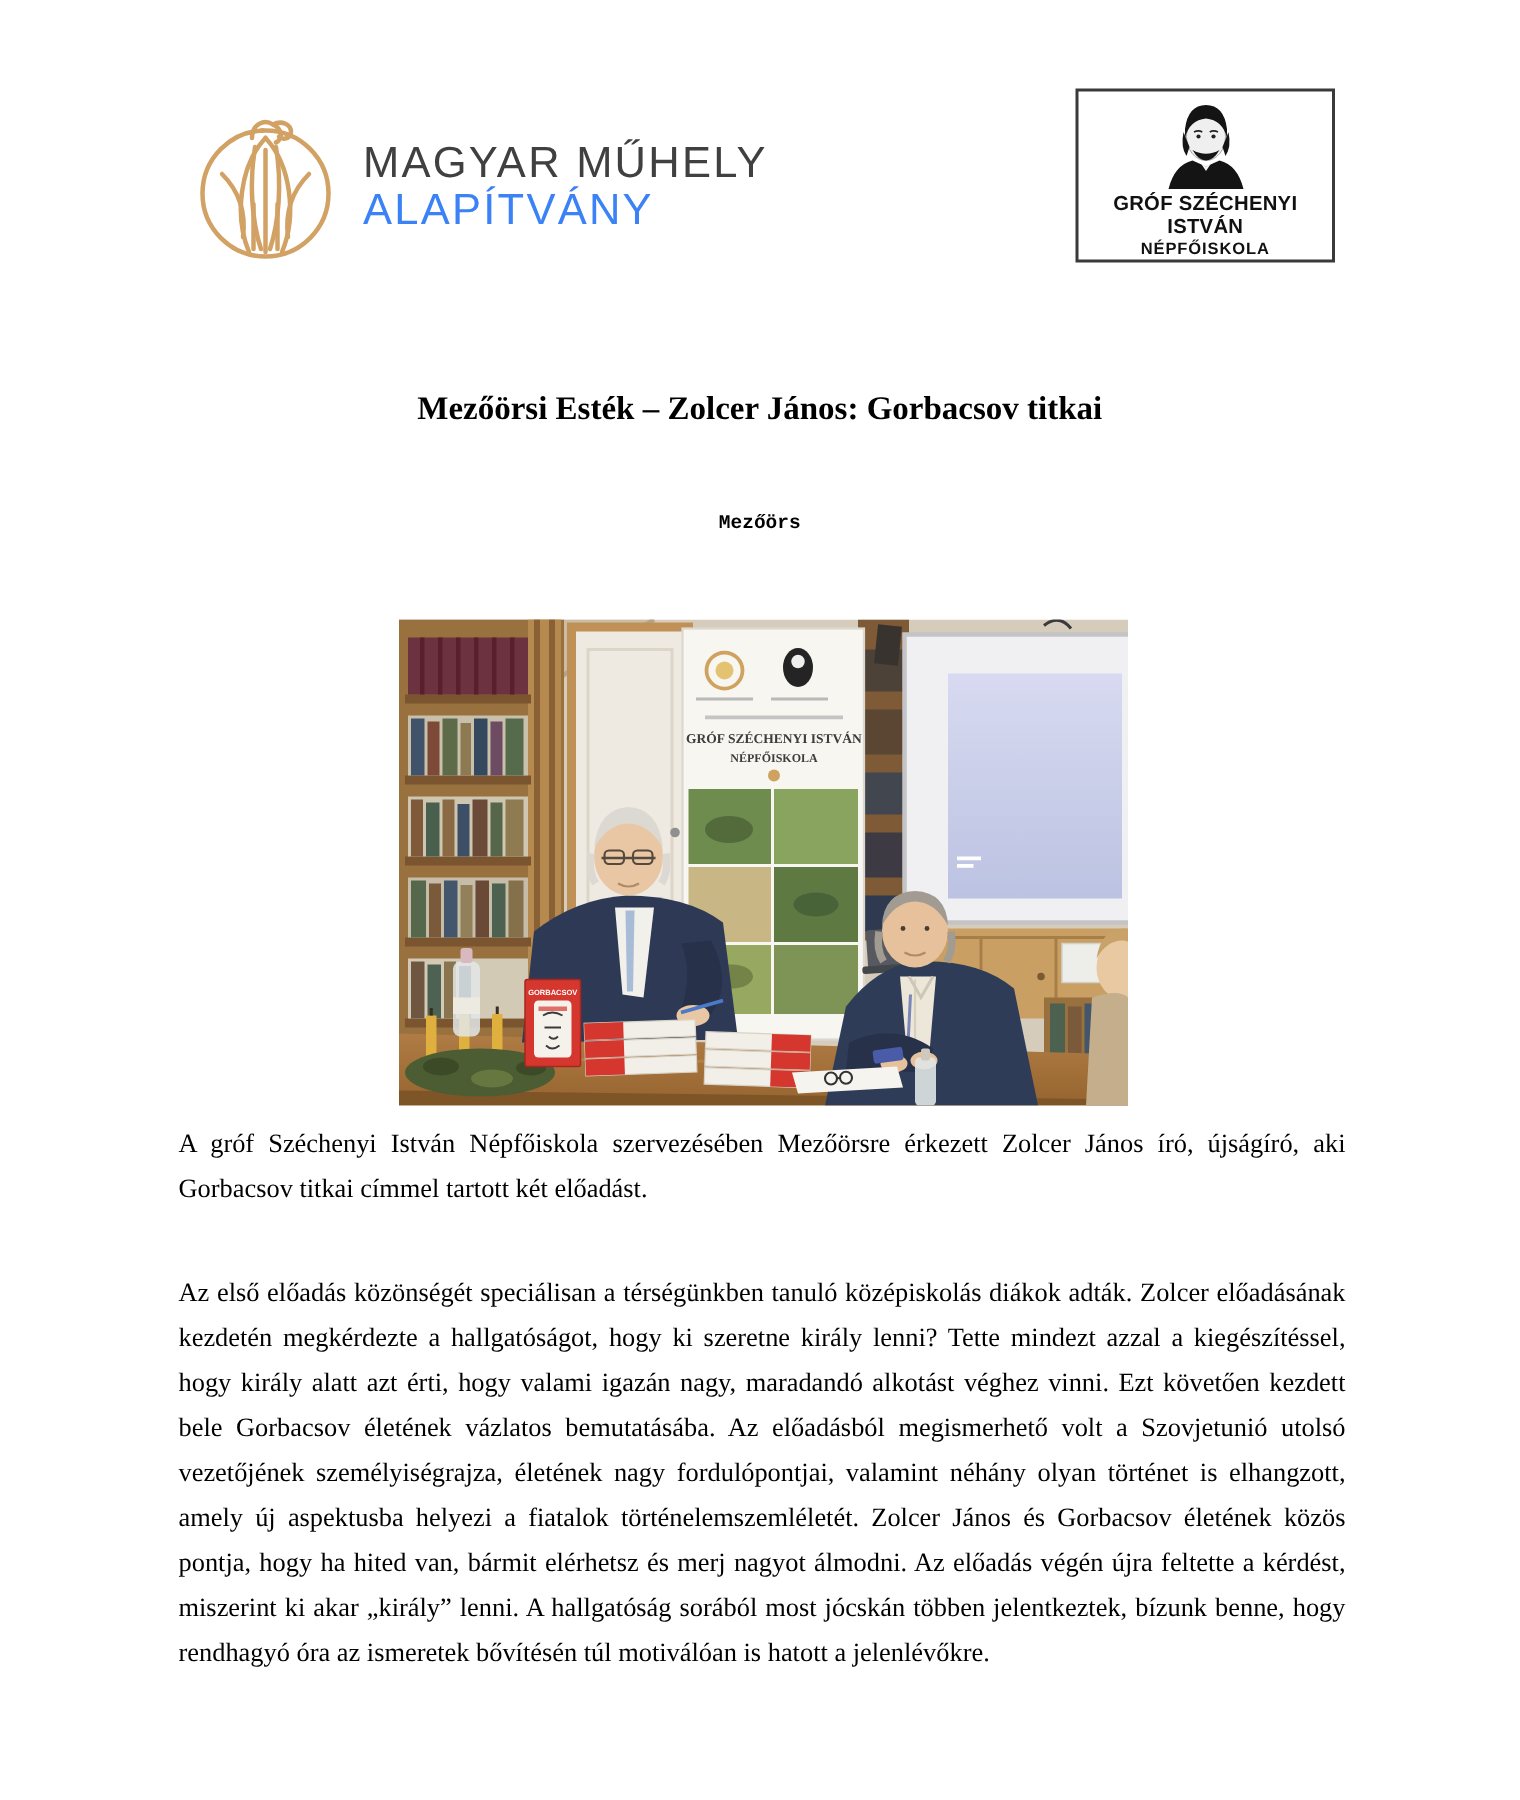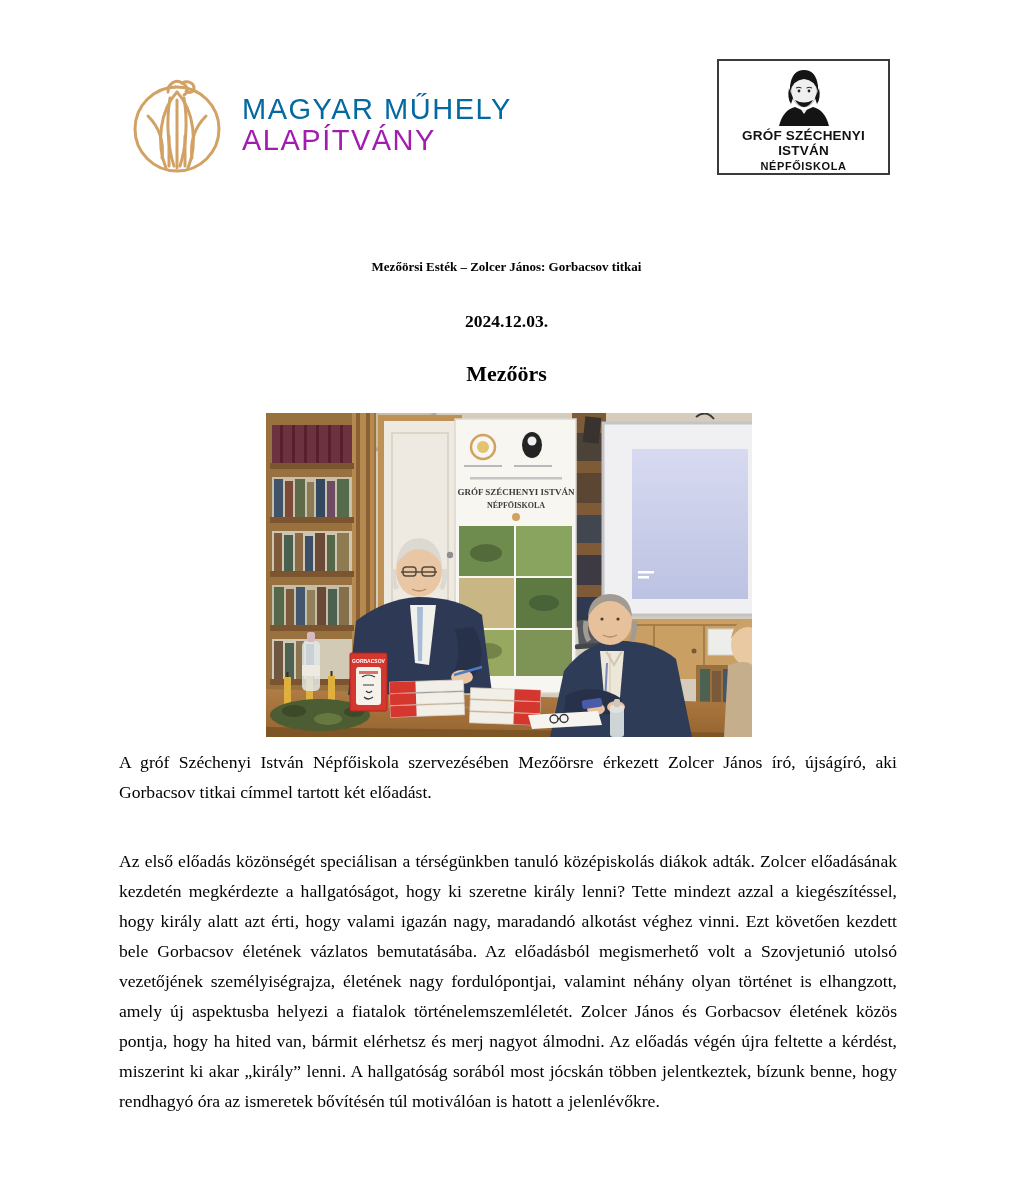--- a/index.html
+++ b/index.html
@@ -4,35 +4,35 @@
 <style>
   html,body{margin:0;padding:0;background:#ffffff;}
   .page{
     position:relative;width:1013px;height:1200px;background:#ffffff;
     margin:0 auto;overflow:hidden;color:#000;
     font-family:"Liberation Serif", serif;
   }
   
   .logo-left{position:absolute;left:126px;top:76px;display:flex;align-items:center;gap:14px;}
   .logo-left-text{font-family:"Liberation Sans", sans-serif;line-height:1.08;}
-  .logo-left-line1{font-size:29px;letter-spacing:1.5px;color:#0369a1;}
-  .logo-left-line2{font-size:29px;letter-spacing:1.5px;color:#a21caf;}
+  .logo-left-line1{font-size:29px;letter-spacing:1.5px;color:#404040;}
+  .logo-left-line2{font-size:29px;letter-spacing:1.5px;color:#3b82f6;}
   .logo-right{
     position:absolute;left:717px;top:59px;width:173px;height:116px;
     border:2px solid #3a3a3a;background:#fff;box-sizing:border-box;text-align:center;
     font-family:"Liberation Sans", sans-serif;
   }
   .logo-right svg{display:block;margin:3px auto 0 auto;}
   .logo-right-line1{font-size:13.5px;font-weight:bold;letter-spacing:0.2px;color:#111;}
   .logo-right-line2{font-size:11px;font-weight:bold;letter-spacing:0.6px;color:#111;margin-top:2px;}
   
   .h-title{position:absolute;left:0;right:0;top:202px;text-align:center;font-size:23.5px;font-weight:bold;}
-  .h-sub{position:absolute;left:0;right:0;top:259px;text-align:center;font-size:13px;font-weight:bold;}
+  .h-sub{position:absolute;left:0;right:0;top:259px;text-align:center;font-size:22px;font-weight:bold;}
   .h-date{position:absolute;left:0;right:0;top:311px;text-align:center;font-size:17.5px;font-weight:bold;}
-  .h-loc{position:absolute;left:0;right:0;top:361px;text-align:center;font-size:22px;font-weight:bold;}
+  .h-loc{position:absolute;left:0;right:0;top:341px;text-align:center;font-size:13px;font-weight:bold;font-family:Liberation Mono, monospace;}
   
   .photo{position:absolute;left:266px;top:413px;width:486px;height:324px;}
   .photo svg{display:block;}
   
   .body-text{
     position:absolute;left:119px;top:747px;width:778px;
     font-size:17.6px;line-height:30px;text-align:justify;
   }
   .body-text p{margin:0;}
   .body-text p + p{margin-top:39px;}
@@ -82,21 +82,20 @@
       <path d="M39.5,24 Q42,22.5 45,24" stroke="#222" stroke-width="1" fill="none"></path>
       <path d="M28,36 Q37,41 46,36 Q42,43 37,43 Q32,43 28,36 Z" fill="#141414"></path>
       <path d="M12,62 Q16,46 28,43 L37,47 L46,43 Q58,46 62,62 Z" fill="#141414"></path>
       <path d="M33,44 L37,50 L41,44 L37,47 Z" fill="#f4f4f4"></path>
     </svg>
     <div class="logo-right-line1">GRÓF SZÉCHENYI ISTVÁN</div>
     <div class="logo-right-line2">NÉPFŐISKOLA</div>
   </div>
 
   <div class="h-sub">Mezőörsi Esték – Zolcer János: Gorbacsov titkai</div>
-  <div class="h-date">2024.12.03.</div>
   <div class="h-loc">Mezőörs</div>
 
   <div class="photo">
     <svg width="486" height="324" viewBox="0 0 486 324">
       <defs>
         <linearGradient id="projGrad" x1="0" y1="0" x2="0" y2="1">
           <stop offset="0" stop-color="#d7daf0"></stop>
             <stop offset="1" stop-color="#bcc2e2"></stop>
         </linearGradient>
         <linearGradient id="tableGrad" x1="0" y1="0" x2="0" y2="1">

